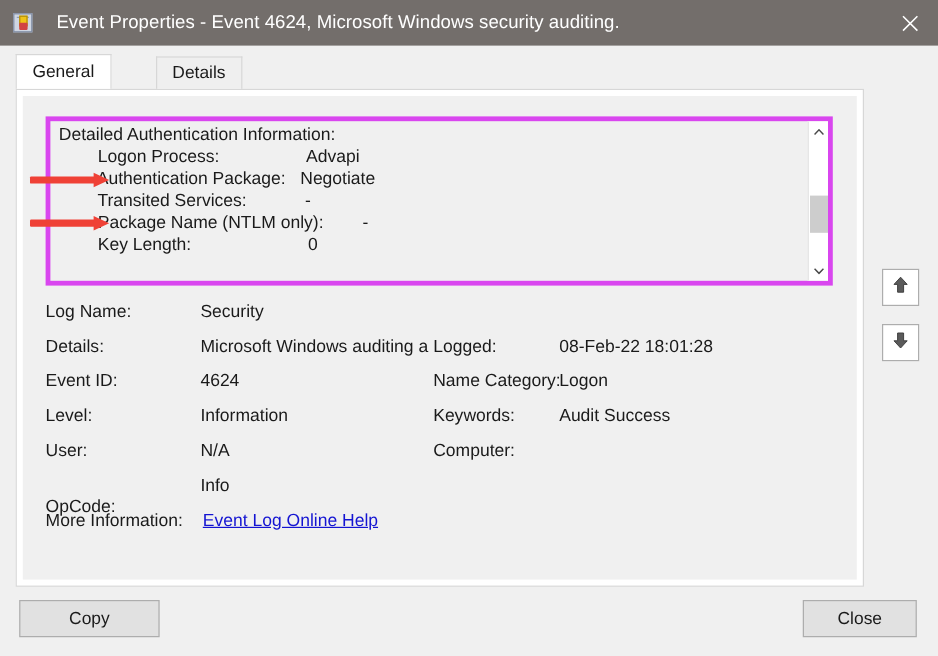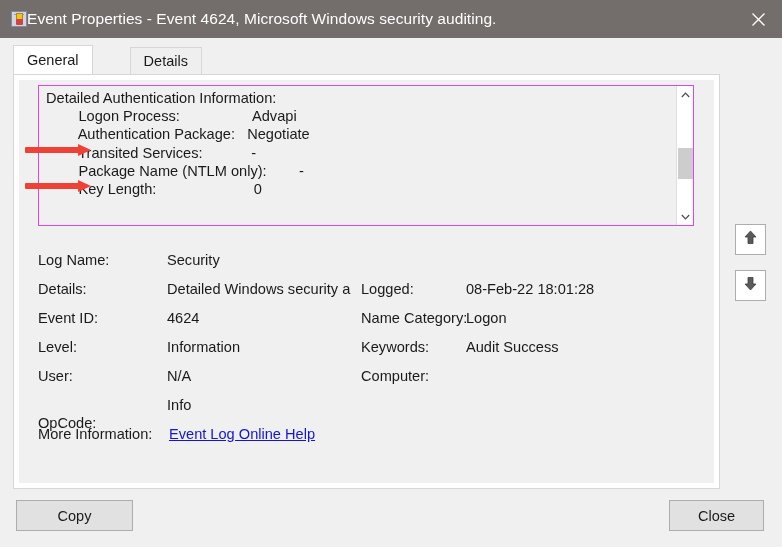--- a/index.html
+++ b/index.html
@@ -51,21 +51,21 @@
   #title-icon .dot {
     position: absolute;
     left: 4px; bottom: 1px;
     width: 7px; height: 6px;
     background: #d14343;
     border-radius: 1px;
   }
   #title-text {
     color: #ffffff;
     font-size: 15.5px;
-    margin-left: 0;
+    margin-left: 20px;
     white-space: nowrap;
     letter-spacing: 0.05px;
   }
   #close-btn {
     position: absolute;
     right: 0; top: 0;
     width: 47px; height: 38px;
     display: flex;
     align-items: center;
     justify-content: center;
@@ -121,24 +121,24 @@
   #page-inner {
     position: absolute;
     left: 5px; top: 5px;
     right: 5px; bottom: 5px;
     background: #f0f0f0;
   }
 
   
   #detailbox {
     position: absolute;
-    left: 19px; top: 5px;
+    left: 19px; top: 17px;
     width: 656px; height: 141px;
     background: #f0f0f0;
-    border: 1px solid #d946ef;
+    border: 4px solid #d946ef;
     box-sizing: border-box;
     overflow: hidden;
   }
   #detailtext {
     position: absolute;
     left: 7px; top: 3px;
     font-size: 14.6px;
     line-height: 18.2px;
     white-space: pre;
     color: #1a1a1a;
@@ -315,21 +315,21 @@
 
     <div class="fieldlabel" style="left:19px; top:172px;">Log Name:</div>
     <div class="fieldlabel" style="left:19px; top:201px;">Details:</div>
     <div class="fieldlabel" style="left:19px; top:230px;">Event ID:</div>
     <div class="fieldlabel" style="left:19px; top:259px;">Level:</div>
     <div class="fieldlabel" style="left:19px; top:288px;">User:</div>
     <div class="fieldlabel" style="left:19px; top:317px;margin-top:18px;">OpCode:</div>
     <div class="fieldlabel" style="left:19px; top:346px;">More Information:</div>
 
     <div class="fieldvalue" style="left:148px; top:172px;">Security</div>
-    <div class="fieldvalue clip" style="left:148px; top:201px; width:194px;">Detailed Windows security a</div>
+    <div class="fieldvalue clip" style="left:148px; top:201px; width:194px;">Microsoft Windows auditing a</div>
     <div class="fieldvalue" style="left:148px; top:230px;">4624</div>
     <div class="fieldvalue" style="left:148px; top:259px;">Information</div>
     <div class="fieldvalue" style="left:148px; top:288px;">N/A</div>
     <div class="fieldvalue" style="left:148px; top:317px;">Info</div>
     <div id="link-more" style="left:150px; top:346px;">Event Log Online Help</div>
 
     <div class="fieldlabel" style="left:342px; top:201px;">Logged:</div>
     <div class="fieldlabel" style="left:342px; top:230px;">Name Category:</div>
     <div class="fieldlabel" style="left:342px; top:259px;">Keywords:</div>
     <div class="fieldlabel" style="left:342px; top:288px;">Computer:</div>

